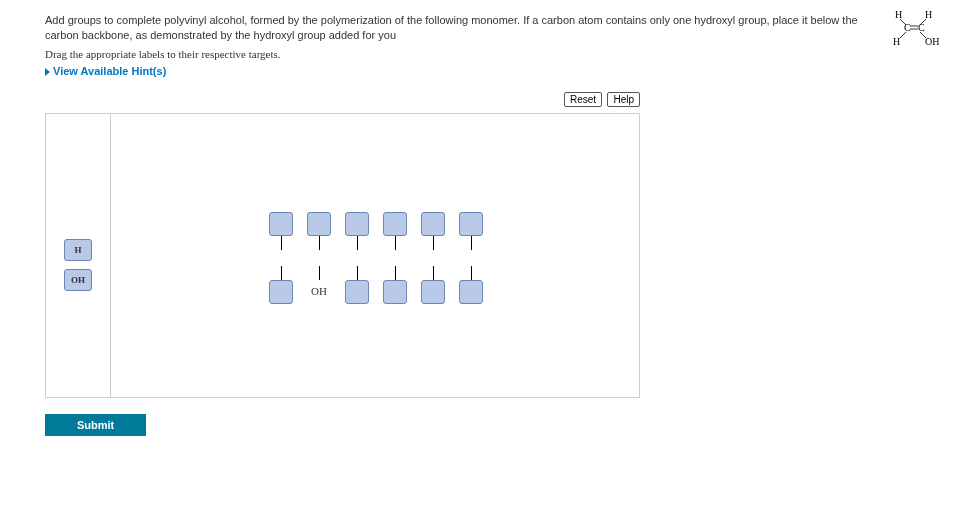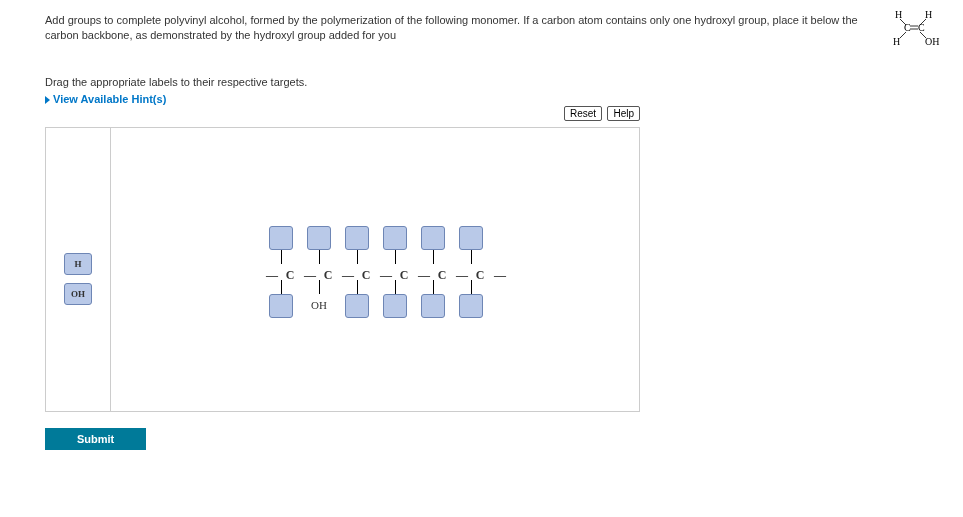--- a/index.html
+++ b/index.html
@@ -4,25 +4,25 @@
 <style>
   * { box-sizing: border-box; }
   body { margin:0; font-family: Arial, Helvetica, sans-serif; font-size:12px; color:#333; background:#fff; }
   .page { width:963px; }
   .title-bar { padding:6px 10px 6px 8px; font-size:13px; font-weight:bold; border-bottom:1px solid #ccc; }
   .content { margin-left:45px; margin-right:10px; padding-top:8px; }
   .instr { font-size:11px; line-height:1.4; display:flex; align-items:center; gap:10px; }
   .instr-text { flex:1; }
   .monomer-fig { width:80px; text-align:center; font-family:"Times New Roman", serif; font-size:11px; margin-top:0; flex-shrink:0; }
   .monomer-svg { display:block; margin:0 auto; }
-  .sub-instr { margin-top:28px; font-size:11px; }
+  .sub-instr { font-size:11px;font-family:Liberation Serif, serif; }
   .hints { margin-top:4px; }
   .hints a { color:#0077c8; font-weight:bold; font-size:11px; text-decoration:none;text-align:center; }
   .hints .tri { display:inline-block; width:0; height:0; border-top:4px solid transparent; border-bottom:4px solid transparent; border-left:5px solid #0077c8; margin-right:3px; vertical-align:middle; }
-  .panel-wrap { position:relative; width:595px; }
+  .panel-wrap { margin-top:14px; position:relative; width:595px; }
   .panel-toolbar { text-align:right; margin-bottom:6px; }
   .tool-btn { font-size:10px; border:1px solid #555; background:#fff; padding:1px 5px; margin-left:2px; cursor:pointer; border-radius:2px; }
   .panel { border:1px solid #ccc; width:595px; height:285px; position:relative; display:flex; }
   .palette { width:65px; border-right:1px solid #ccc; display:flex; flex-direction:column; align-items:center; padding-top:125px; gap:8px; }
   .label-chip { width:28px; height:22px; background:#b9c9e8; border:1px solid #6e86b5; border-radius:3px; display:flex; align-items:center; justify-content:center; font-family:"Times New Roman", serif; font-weight:bold; font-size:9px; cursor:grab; }
   .canvas { flex:1; position:relative; }
   .chain { position:absolute; left:155px; top:140px; font-family:"Times New Roman", serif; font-weight:bold; font-size:12px; letter-spacing:0; white-space:nowrap; }
   .chain span.c { display:inline-block; width:28px; text-align:center; }
   .chain span.bond { display:inline-block; width:10px; text-align:center; }
   .dropzone { position:absolute; width:24px; height:24px; background:#b9c9e8; border:1px solid #6e86b5; border-radius:3px; }
@@ -81,23 +81,20 @@
           <div class="dropzone" style="left:310px; top:98px;"></div>
           <div class="dropzone" style="left:348px; top:98px;"></div>
 
           <div class="vline" style="left:170px; top:122px; height:14px;"></div>
           <div class="vline" style="left:208px; top:122px; height:14px;"></div>
           <div class="vline" style="left:246px; top:122px; height:14px;"></div>
           <div class="vline" style="left:284px; top:122px; height:14px;"></div>
           <div class="vline" style="left:322px; top:122px; height:14px;"></div>
           <div class="vline" style="left:360px; top:122px; height:14px;"></div>
 
-          <div class="chain">
-            <span class="bond">—</span><span class="c">C</span><span class="bond">—</span><span class="c">C</span><span class="bond">—</span><span class="c">C</span><span class="bond">—</span><span class="c">C</span><span class="bond">—</span><span class="c">C</span><span class="bond">—</span><span class="c">C</span><span class="bond">—</span>
-          </div>
 
           <div class="vline" style="left:170px; top:152px; height:14px;"></div>
           <div class="vline" style="left:208px; top:152px; height:14px;"></div>
           <div class="vline" style="left:246px; top:152px; height:14px;"></div>
           <div class="vline" style="left:284px; top:152px; height:14px;"></div>
           <div class="vline" style="left:322px; top:152px; height:14px;"></div>
           <div class="vline" style="left:360px; top:152px; height:14px;"></div>
 
           <div class="dropzone" style="left:158px; top:166px;"></div>
           <div class="oh-label" style="left:200px; top:171px;">OH</div>

